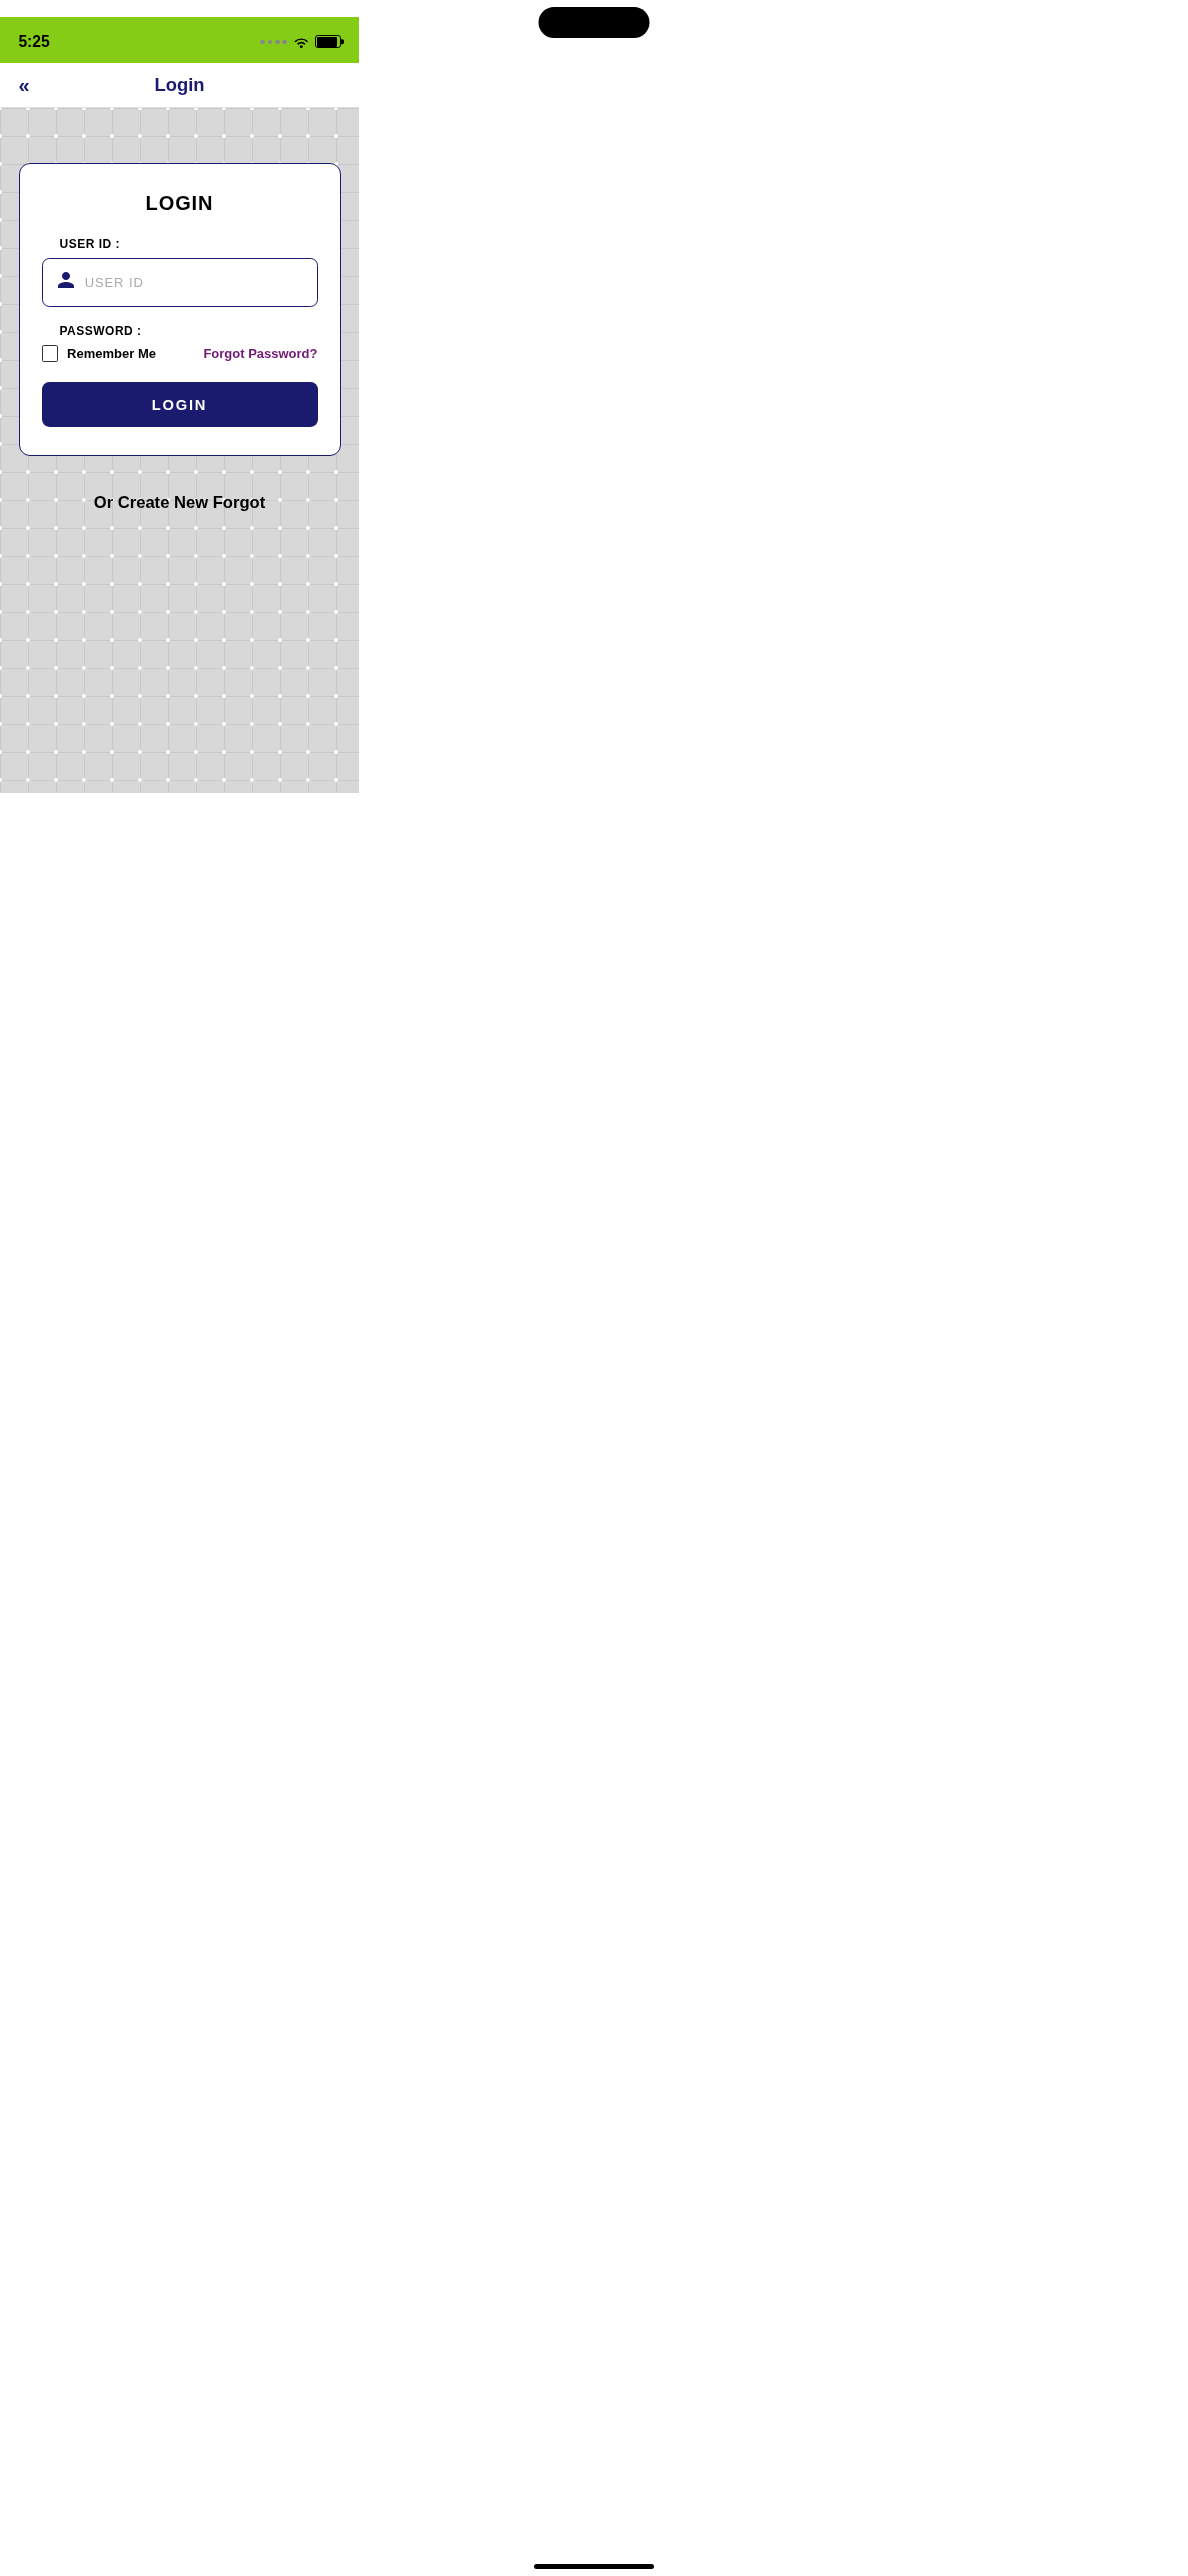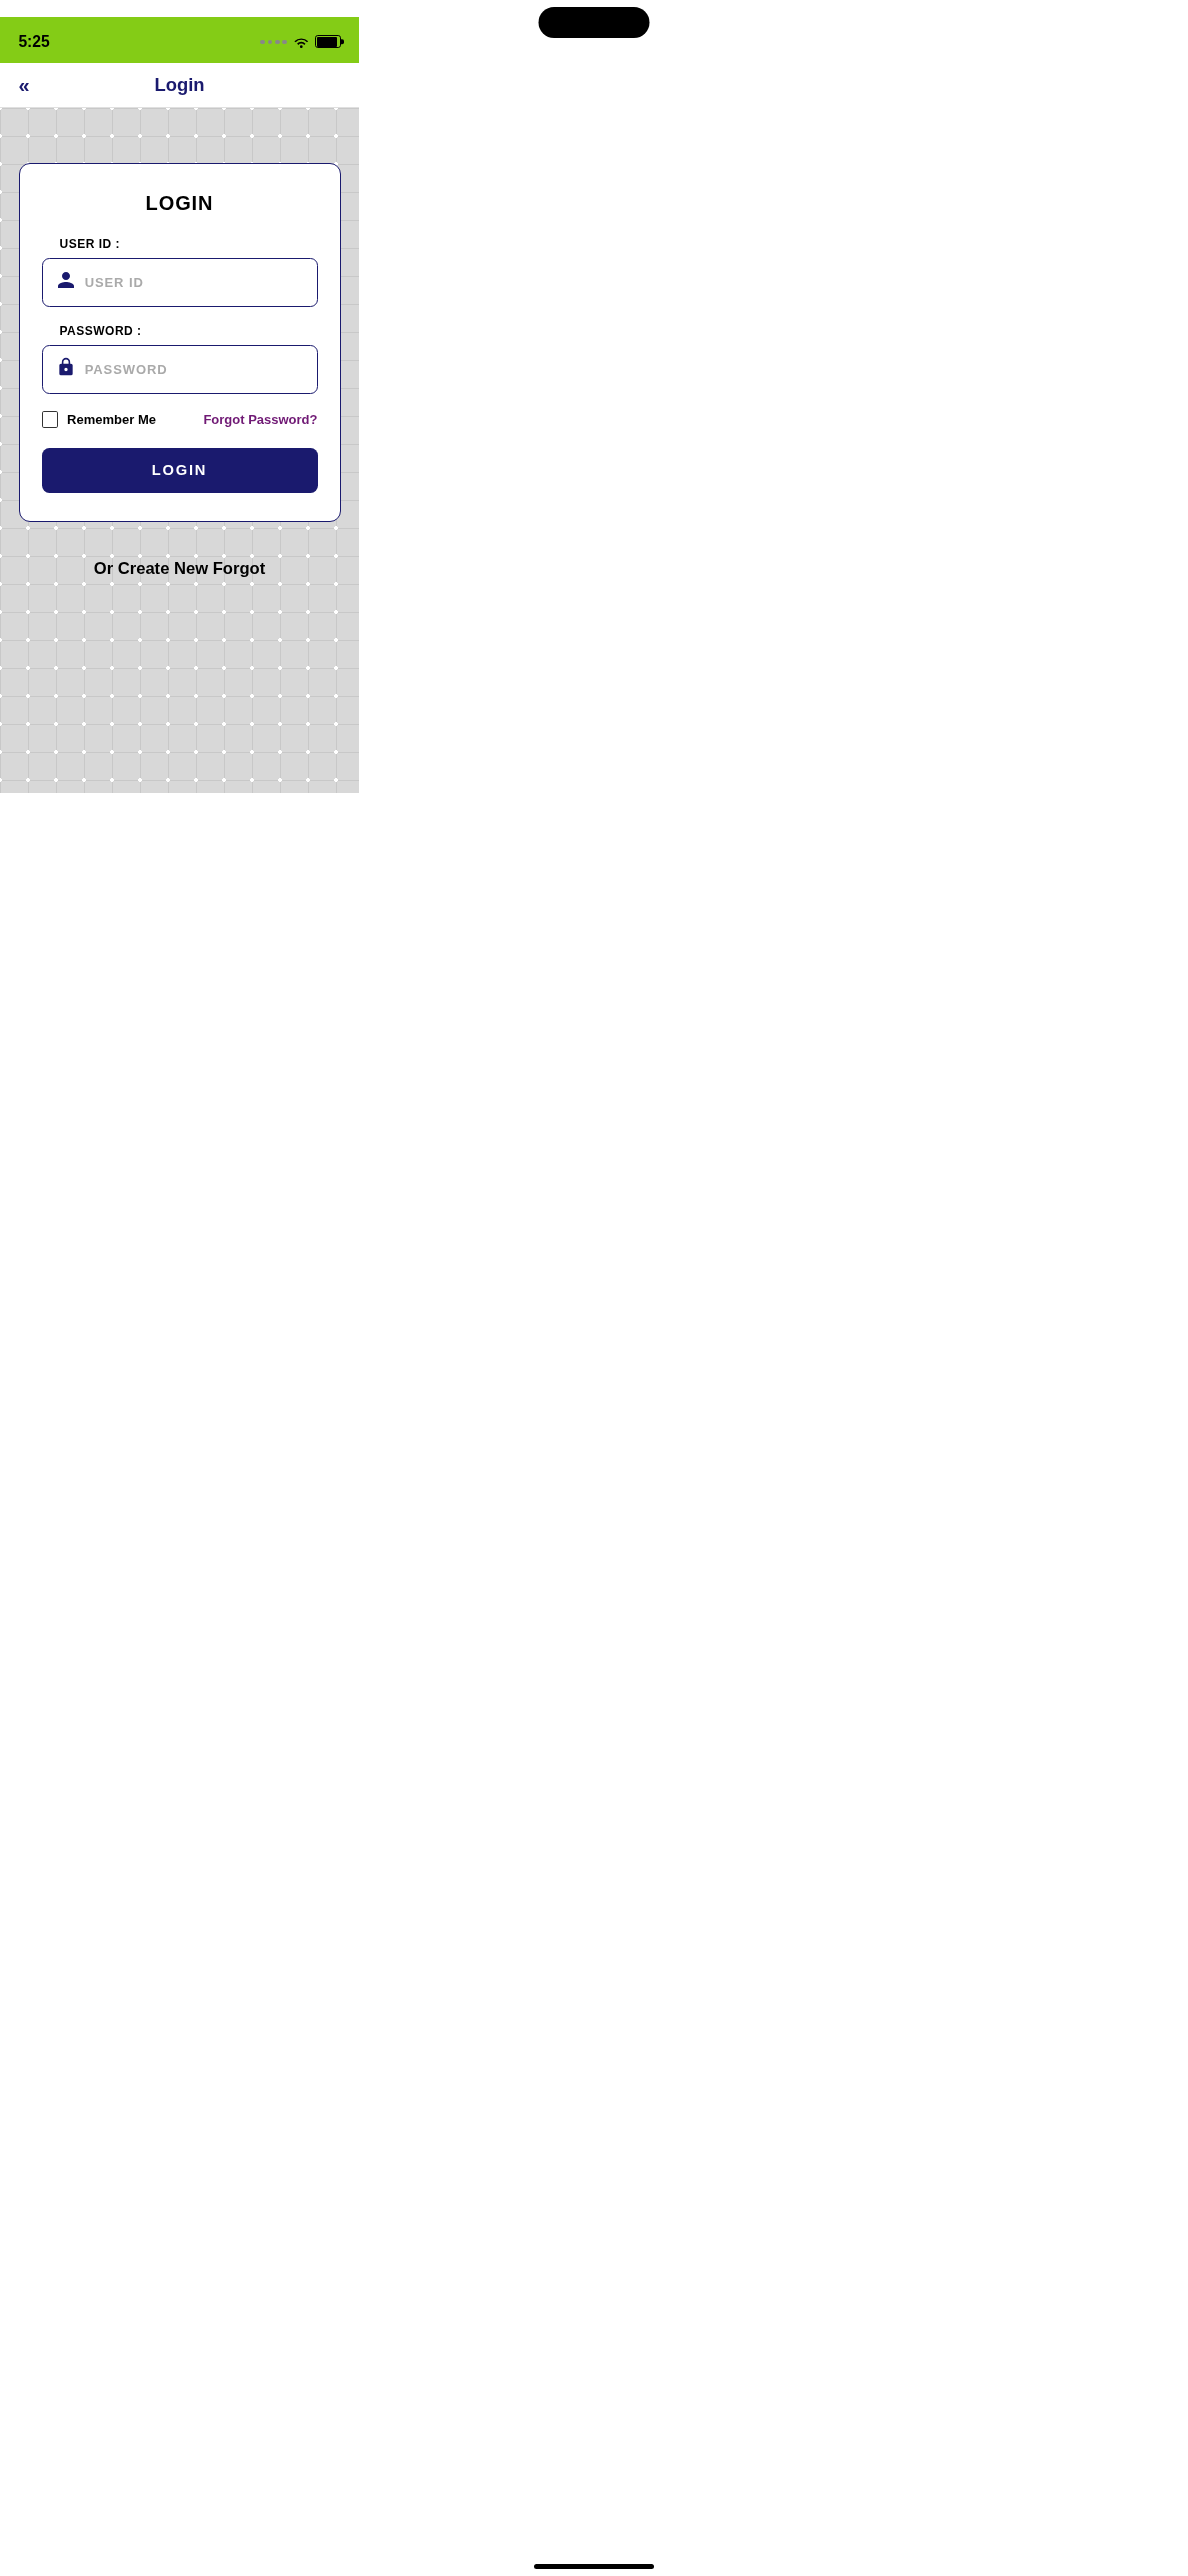--- a/index.html
+++ b/index.html
@@ -184,21 +184,21 @@
       flex-shrink: 0;
     }
 
     .input-field {
       flex: 1;
       border: none;
       outline: none;
       font-size: 13px;
       color: #aaa;
       background: transparent;
-      font-weight: 700;
+      font-weight: 400;
       letter-spacing: 0.9px;
     }
 
     .input-field::placeholder {
       color: #aaa;
       font-size: 13px;
       letter-spacing: 0.9px;
     }
 
     .options-row {
@@ -326,28 +326,20 @@
       <span class="input-icon">
         <svg class="user-svg" viewBox="0 0 24 24" xmlns="http://www.w3.org/2000/svg">
           <path d="M12 12c2.7 0 4.8-2.1 4.8-4.8S14.7 2.4 12 2.4 7.2 4.5 7.2 7.2 9.3 12 12 12zm0 2.4c-3.2 0-9.6 1.6-9.6 4.8v2.4h19.2v-2.4c0-3.2-6.4-4.8-9.6-4.8z"></path>
         </svg>
       </span>
       <input class="input-field" type="text" placeholder="USER ID" style="">
     </div>
 
     
     <div class="field-label">PASSWORD :</div>
-    <div class="input-wrapper">
-      <span class="input-icon">
-        <svg class="lock-svg" viewBox="0 0 24 24" xmlns="http://www.w3.org/2000/svg">
-          <path d="M18 8h-1V6A5 5 0 0 0 7 6v2H6a2 2 0 0 0-2 2v10a2 2 0 0 0 2 2h12a2 2 0 0 0 2-2V10a2 2 0 0 0-2-2zm-6 9a2 2 0 1 1 0-4 2 2 0 0 1 0 4zm3.1-9H8.9V6a3.1 3.1 0 0 1 6.2 0v2z"></path>
-        </svg>
-      </span>
-      <input class="input-field" type="password" placeholder="PASSWORD" style="">
-    </div>
 
     
     <div class="options-row">
       <label class="remember-me">
         <div class="checkbox"></div>
         <span class="remember-label">Remember Me</span>
       </label>
       <a class="forgot-password" href="#">Forgot Password?</a>
     </div>
 

